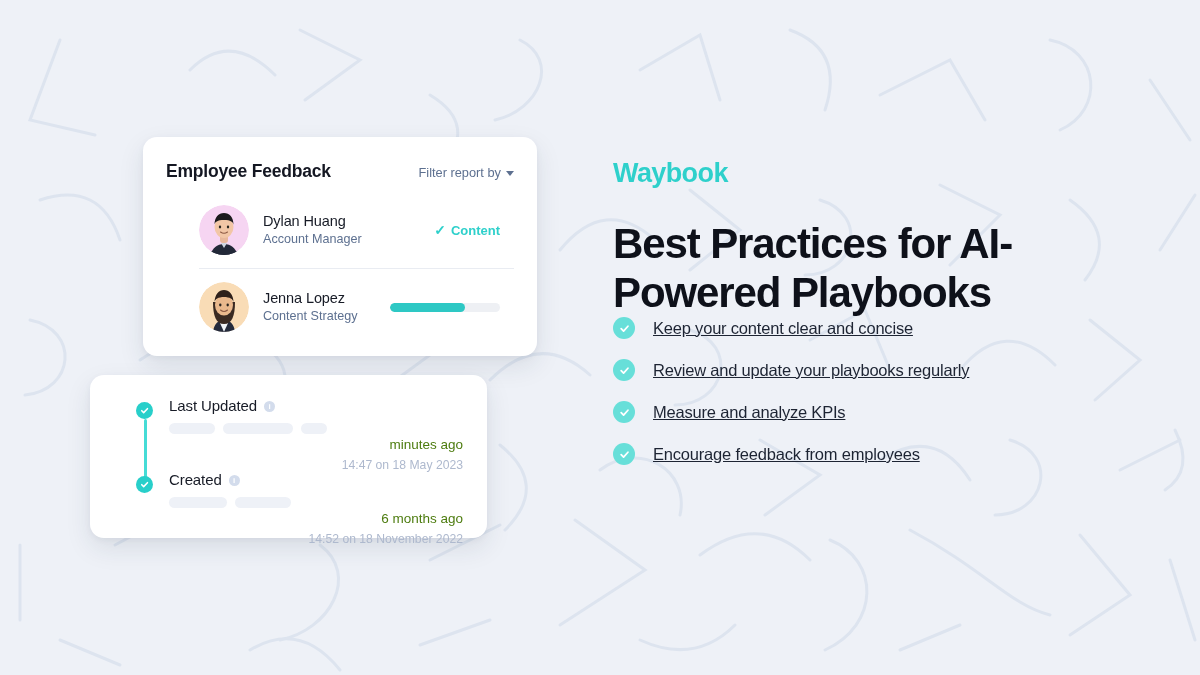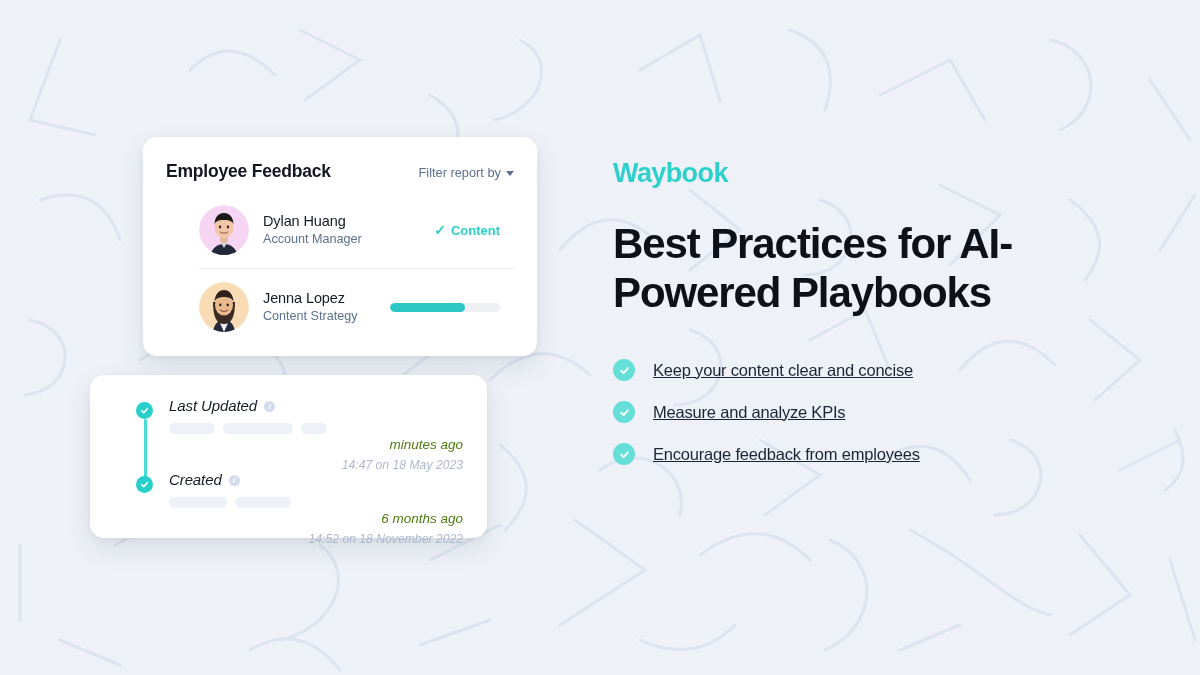--- a/index.html
+++ b/index.html
@@ -157,21 +157,20 @@
     left: 90px;
     top: 375px;
     width: 397px;
     height: 163px;
     padding: 22px 24px 0 24px;
   }
 
   .timeline {
     position: relative;
     padding-left: 0;
-    font-style: italic;
   }
   .tl-line {
     position: absolute;
     left: 30px;
     top: 22px;
     width: 2.5px;
     height: 72px;
     background: #46dcd6;
     border-radius: 2px;
   }
@@ -272,21 +271,20 @@
     margin-bottom: 32px;
   }
 
   .headline {
     font-size: 42px;
     font-weight: bold;
     color: #0e111a;
     line-height: 1.17;
     letter-spacing: -1.1px;
     max-width: 470px;
-    margin-bottom: 42px;
   }
 
   .bullets { display: flex; flex-direction: column; gap: 20px; }
 
   .bullet {
     display: flex;
     align-items: center;
     gap: 18px;
   }
   .bullet-check {
@@ -502,20 +500,28 @@
 
       <div class="bullet">
         <span class="bullet-check">
           <svg viewBox="0 0 14 14" xmlns="http://www.w3.org/2000/svg">
             <path d="M3.4 7.2 L6 9.8 L10.7 4.6" stroke="#ffffff" stroke-width="1.9" fill="none" stroke-linecap="round" stroke-linejoin="round"></path>
           </svg>
         </span>
         <span class="bullet-text">Keep your content clear and concise</span>
       </div>
 
+      <div class="bullet">
+        <span class="bullet-check">
+          <svg viewBox="0 0 14 14" xmlns="http://www.w3.org/2000/svg">
+            <path d="M3.4 7.2 L6 9.8 L10.7 4.6" stroke="#ffffff" stroke-width="1.9" fill="none" stroke-linecap="round" stroke-linejoin="round"></path>
+          </svg>
+        </span>
+        <span class="bullet-text">Review and update your playbooks regularly</span>
+      </div>
 
       <div class="bullet">
         <span class="bullet-check">
           <svg viewBox="0 0 14 14" xmlns="http://www.w3.org/2000/svg">
             <path d="M3.4 7.2 L6 9.8 L10.7 4.6" stroke="#ffffff" stroke-width="1.9" fill="none" stroke-linecap="round" stroke-linejoin="round"></path>
           </svg>
         </span>
         <span class="bullet-text">Measure and analyze KPIs</span>
       </div>
 

